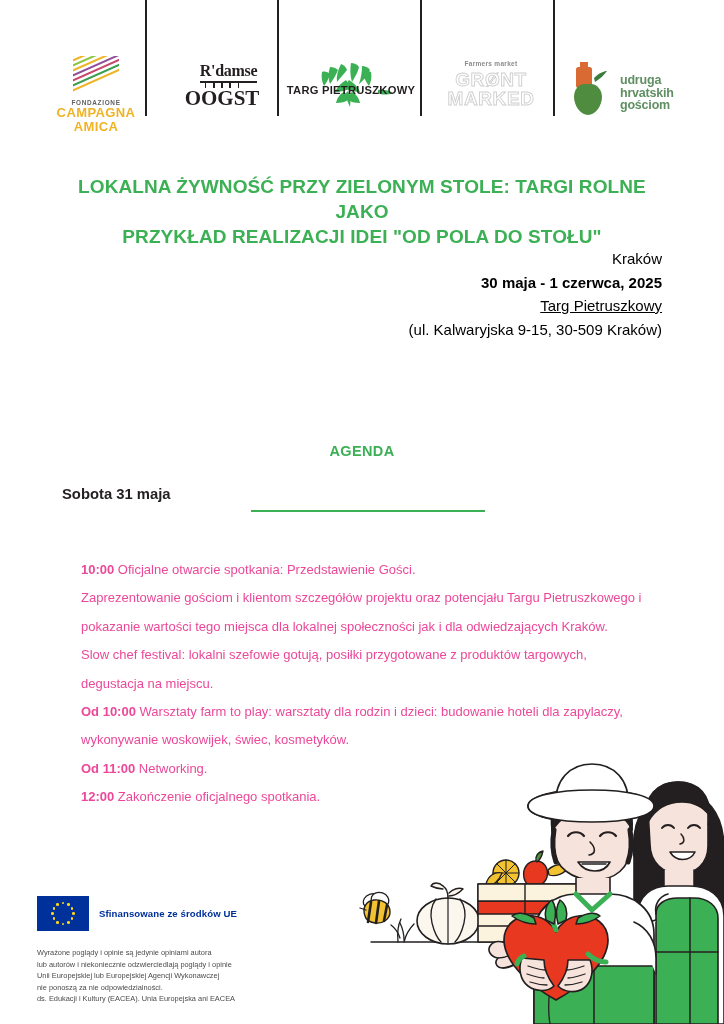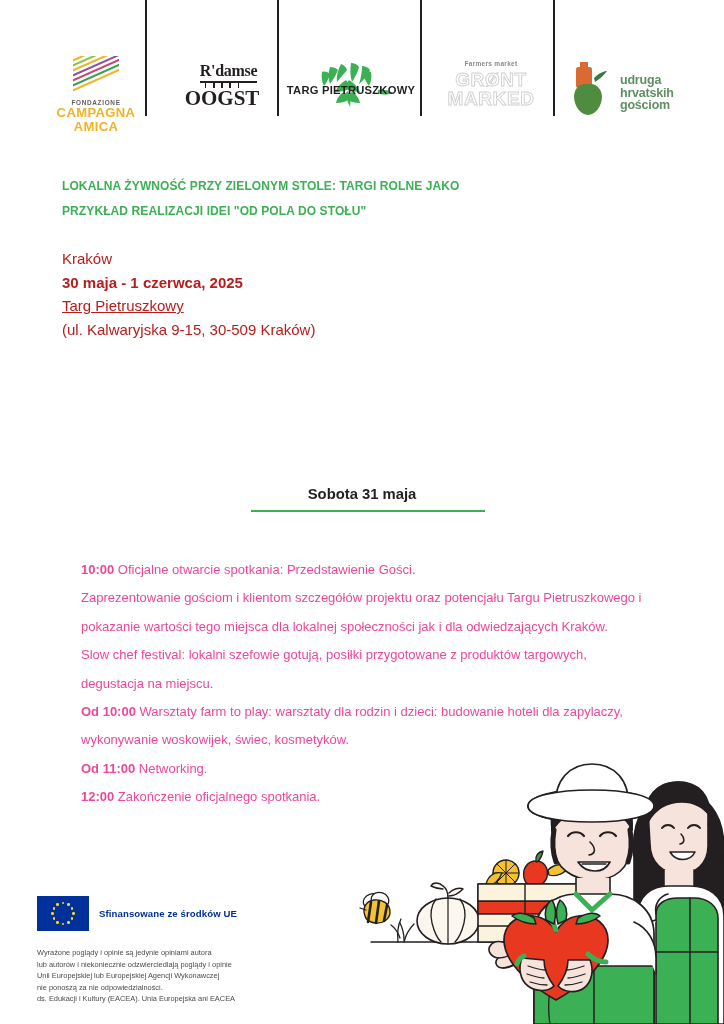--- a/index.html
+++ b/index.html
@@ -100,53 +100,53 @@
   #logo-udruga .words {
     position: absolute; left: 48px; top: 14px;
     font-size: 12.5px; font-weight: bold; line-height: 12.6px;
     color: #5f8f62; letter-spacing: -.2px;
   }
 
   
   #event-title {
     position: absolute;
     top: 174px; left: 62px; width: 600px;
-    text-align: left;
-    font-size: 12px; font-weight: bold; line-height: 25px;
+    text-align: center;
+    font-size: 19px; font-weight: bold; line-height: 25px;
     color: #3cb054;
     letter-spacing: .1px;
   }
 
   
   #event-info {
     position: absolute;
     top: 247px; left: 62px; width: 600px;
-    text-align: left;
-    color: #b91c1c;
+    text-align: right;
+    color: #000000;
     font-size: 15px;
     line-height: 23.5px;
   }
   #event-info .city { font-weight: normal; }
   #event-info .dates { font-weight: bold; }
   #event-info .venue { text-decoration: underline; font-weight: normal; }
   #event-info .address { font-weight: normal; }
 
   
   #agenda-heading {
     position: absolute;
     top: 443px; left: 62px; width: 600px;
     text-align: center;
     font-size: 14.5px; font-weight: bold;
     color: #3cb054;
     letter-spacing: .4px;
   }
   #agenda-day {
     position: absolute;
     top: 486px; left: 62px; width: 600px;
-    text-align: center;
+    text-align: left;
     font-size: 14.8px; font-weight: bold;
     color: #231f20;
   }
   #agenda-rule {
     position: absolute;
     top: 510px; left: 251px;
     width: 234px; height: 2px;
     background: #3cb054;
   }
 
@@ -284,20 +284,21 @@
     <div>PRZYKŁAD REALIZACJI IDEI "OD POLA DO STOŁU"</div>
   </div>
 
   <div id="event-info">
     <div class="city">Kraków</div>
     <div class="dates">30 maja - 1 czerwca, 2025</div>
     <div class="venue">Targ Pietruszkowy</div>
     <div class="address">(ul. Kalwaryjska 9-15, 30-509 Kraków)</div>
   </div>
 
+  <div id="agenda-heading">AGENDA</div>
   <div id="agenda-day">Sobota 31 maja</div>
   <div id="agenda-rule"></div>
 
   <div id="agenda-body">
       <p><span class="t">10:00</span><span> Oficjalne otwarcie spotkania: Przedstawienie Gości.</span></p>
       <p><span>Zaprezentowanie gościom i klientom szczegółów projektu oraz potencjału Targu Pietruszkowego i pokazanie wartości tego miejsca dla lokalnej społeczności jak i dla odwiedzających Kraków.</span></p>
       <p><span>Slow chef festival: lokalni szefowie gotują, posiłki przygotowane z produktów targowych, degustacja na miejscu.</span></p>
       <p><span class="t">Od 10:00</span><span> Warsztaty farm to play: warsztaty dla rodzin i dzieci: budowanie hoteli dla zapylaczy, wykonywanie woskowijek, świec, kosmetyków.</span></p>
       <p><span class="t">Od 11:00</span><span> Networking.</span></p>
       <p><span class="t">12:00</span><span> Zakończenie oficjalnego spotkania.</span></p>

